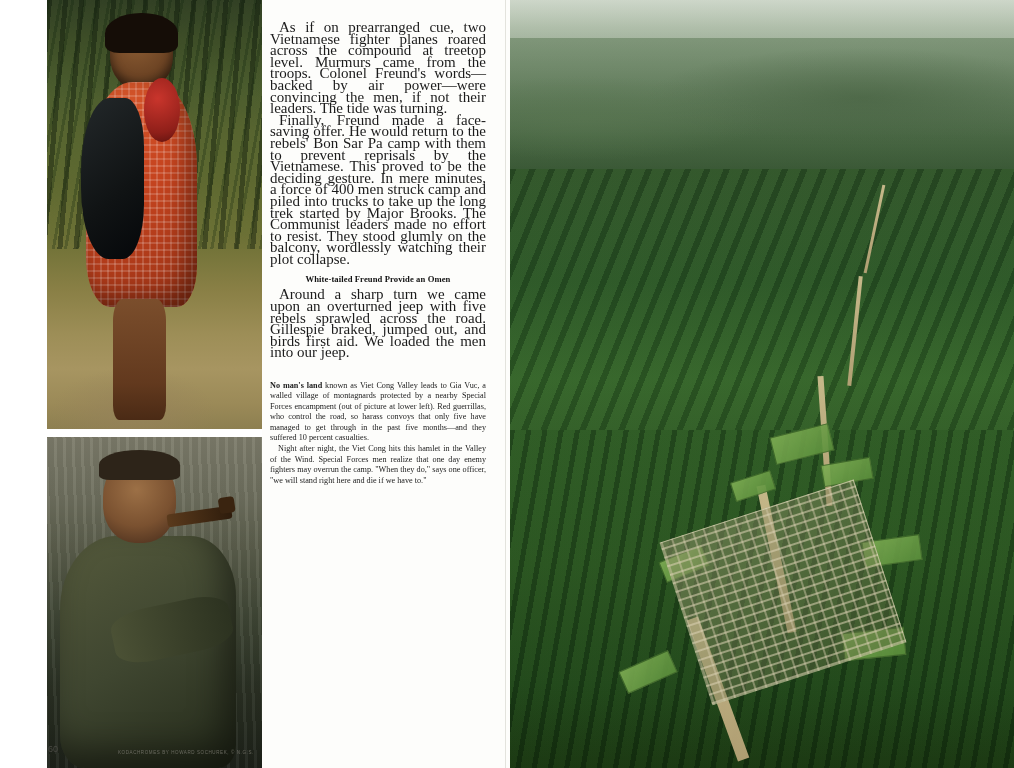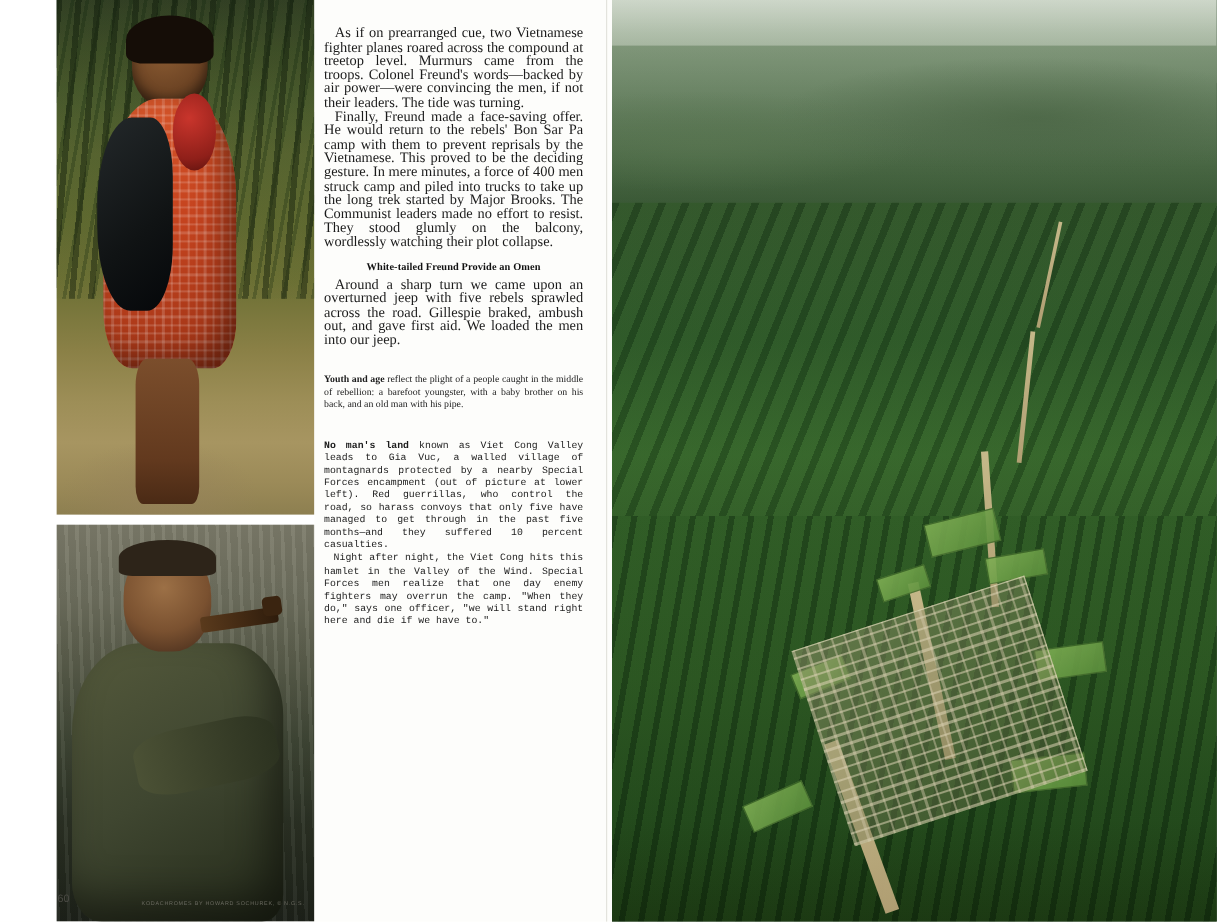--- a/index.html
+++ b/index.html
@@ -228,21 +228,21 @@
   
   .text-col {
     position: absolute;
     left: 270px;
     top: 22px;
     width: 216px;
     height: 740px;
   }
   .body-text p {
     margin: 0;
-    font-size: 12px;
+    font-size: 15px;
     line-height: 11.6px;
     text-align: justify;
     color: #1b1b1b;
     text-indent: 9px;
   }
   .body-text p.first {
     text-indent: 9px;
   }
   .subhead {
     margin: 9px 0 5px 0;
@@ -383,26 +383,23 @@
     <div class="credit">KODACHROMES BY HOWARD SOCHUREK, © N.G.S.</div>
   </div>
 
   <div class="text-col">
     <div class="body-text">
       <p class="first">As if on prearranged cue, two Vietnamese fighter planes roared across the compound at treetop level. Murmurs came from the troops. Colonel Freund's words—backed by air power—were convincing the men, if not their leaders. The tide was turning.</p>
       <p>Finally, Freund made a face-saving offer. He would return to the rebels' Bon Sar Pa camp with them to prevent reprisals by the Vietnamese. This proved to be the deciding gesture. In mere minutes, a force of 400 men struck camp and piled into trucks to take up the long trek started by Major Brooks. The Communist leaders made no effort to resist. They stood glumly on the balcony, wordlessly watching their plot collapse.</p>
 
       <div class="subhead">White-tailed Freund Provide an Omen</div>
 
-      <p>Around a sharp turn we came upon an overturned jeep with five rebels sprawled across the road. Gillespie braked, ambush out, and gave first aid. We loaded the men into our jeep.</p>
+      <p>Around a sharp turn we came upon an overturned jeep with five rebels sprawled across the road. Gillespie braked, jumped out, and birds first aid. We loaded the men into our jeep.</p>
     </div>
 
-    <div class="caption-block">
-      <p><span class="lead-in">Youth and age</span><span> reflect the plight of a people caught in the middle of rebellion: a barefoot youngster, with a baby brother on his back, and an old man with his pipe.</span></p>
-    </div>
 
     <div class="caption-block">
       <p><span class="lead-in">No man's land</span><span> known as Viet Cong Valley leads to Gia Vuc, a walled village of montagnards protected by a nearby Special Forces encampment (out of picture at lower left). Red guerrillas, who control the road, so harass convoys that only five have managed to get through in the past five months—and they suffered 10 percent casualties.</span></p>
       <p>Night after night, the Viet Cong hits this hamlet in the Valley of the Wind. Special Forces men realize that one day enemy fighters may overrun the camp. "When they do," says one officer, "we will stand right here and die if we have to."</p>
     </div>
   </div>
 
   <div class="gutter-line"></div>
 
   <div class="right-photo">

